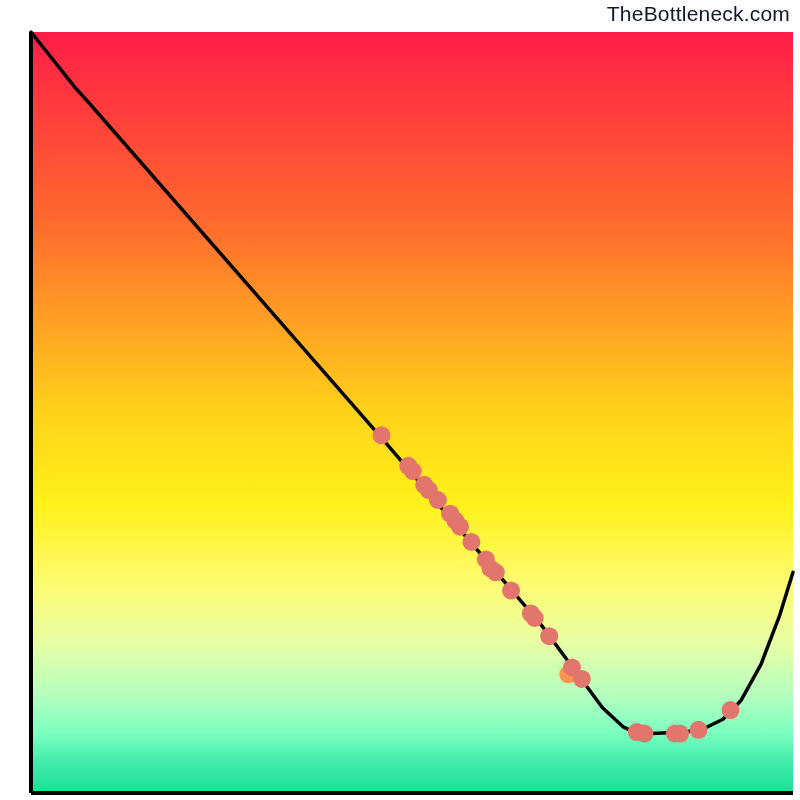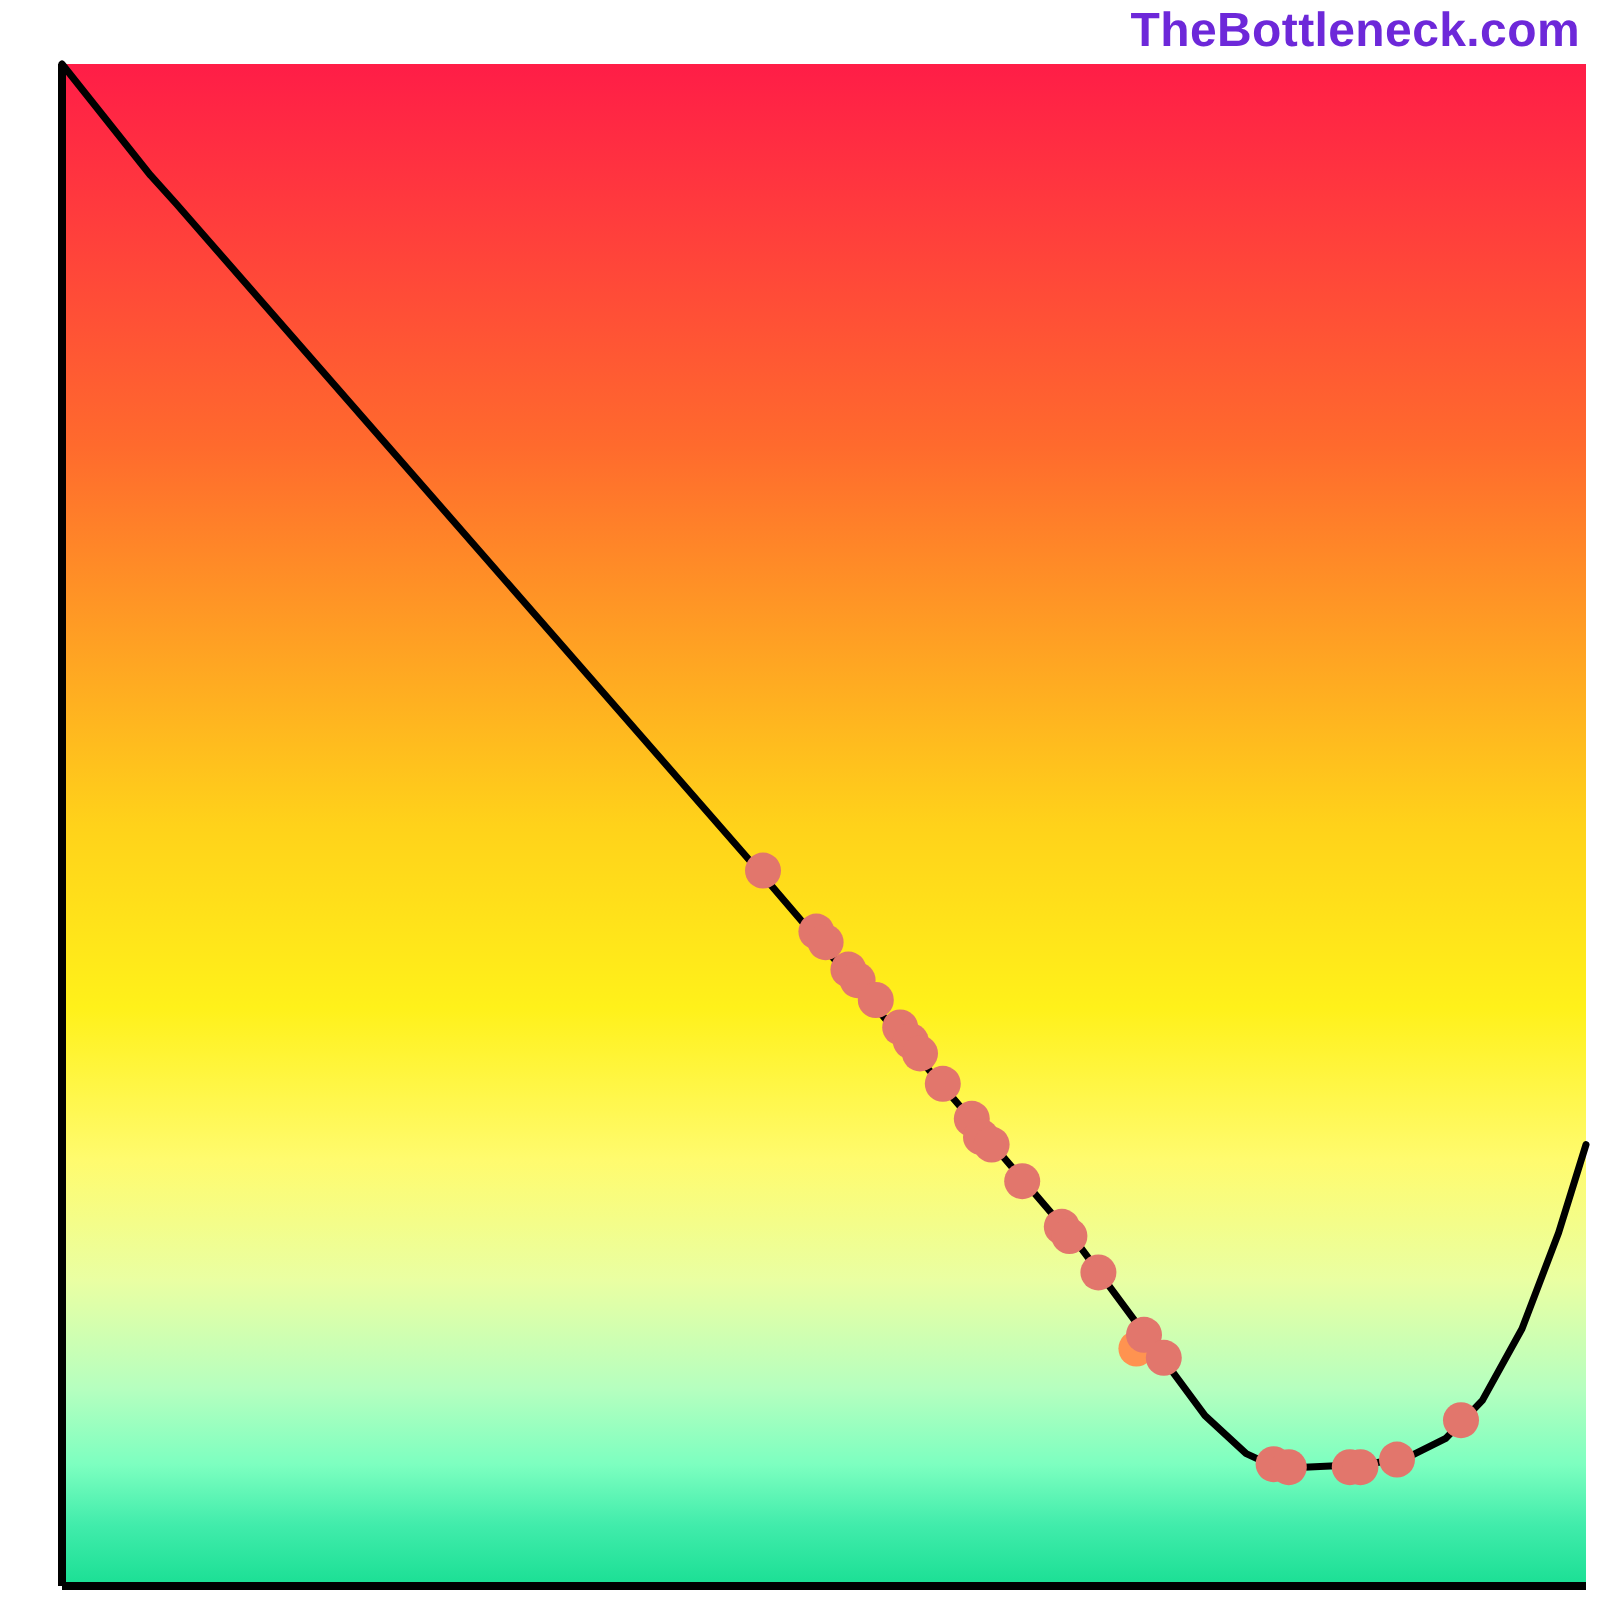--- a/index.html
+++ b/index.html
@@ -13,23 +13,23 @@
   }
   .chart-wrap {
     position: relative;
     width: 800px;
     height: 800px;
   }
   .watermark {
     position: absolute;
     top: 2px;
     right: 10px;
-    font-size: 24px;
-    font-weight: 700;
-    color: #6d28d9;
+    font-size: 21px;
+    font-weight: 400;
+    color: #0f172a;
     letter-spacing: 0.2px;
     user-select: none;
   }
   svg {
     display: block;
     width: 800px;
     height: 800px;
   }
 </style>
 </head>

